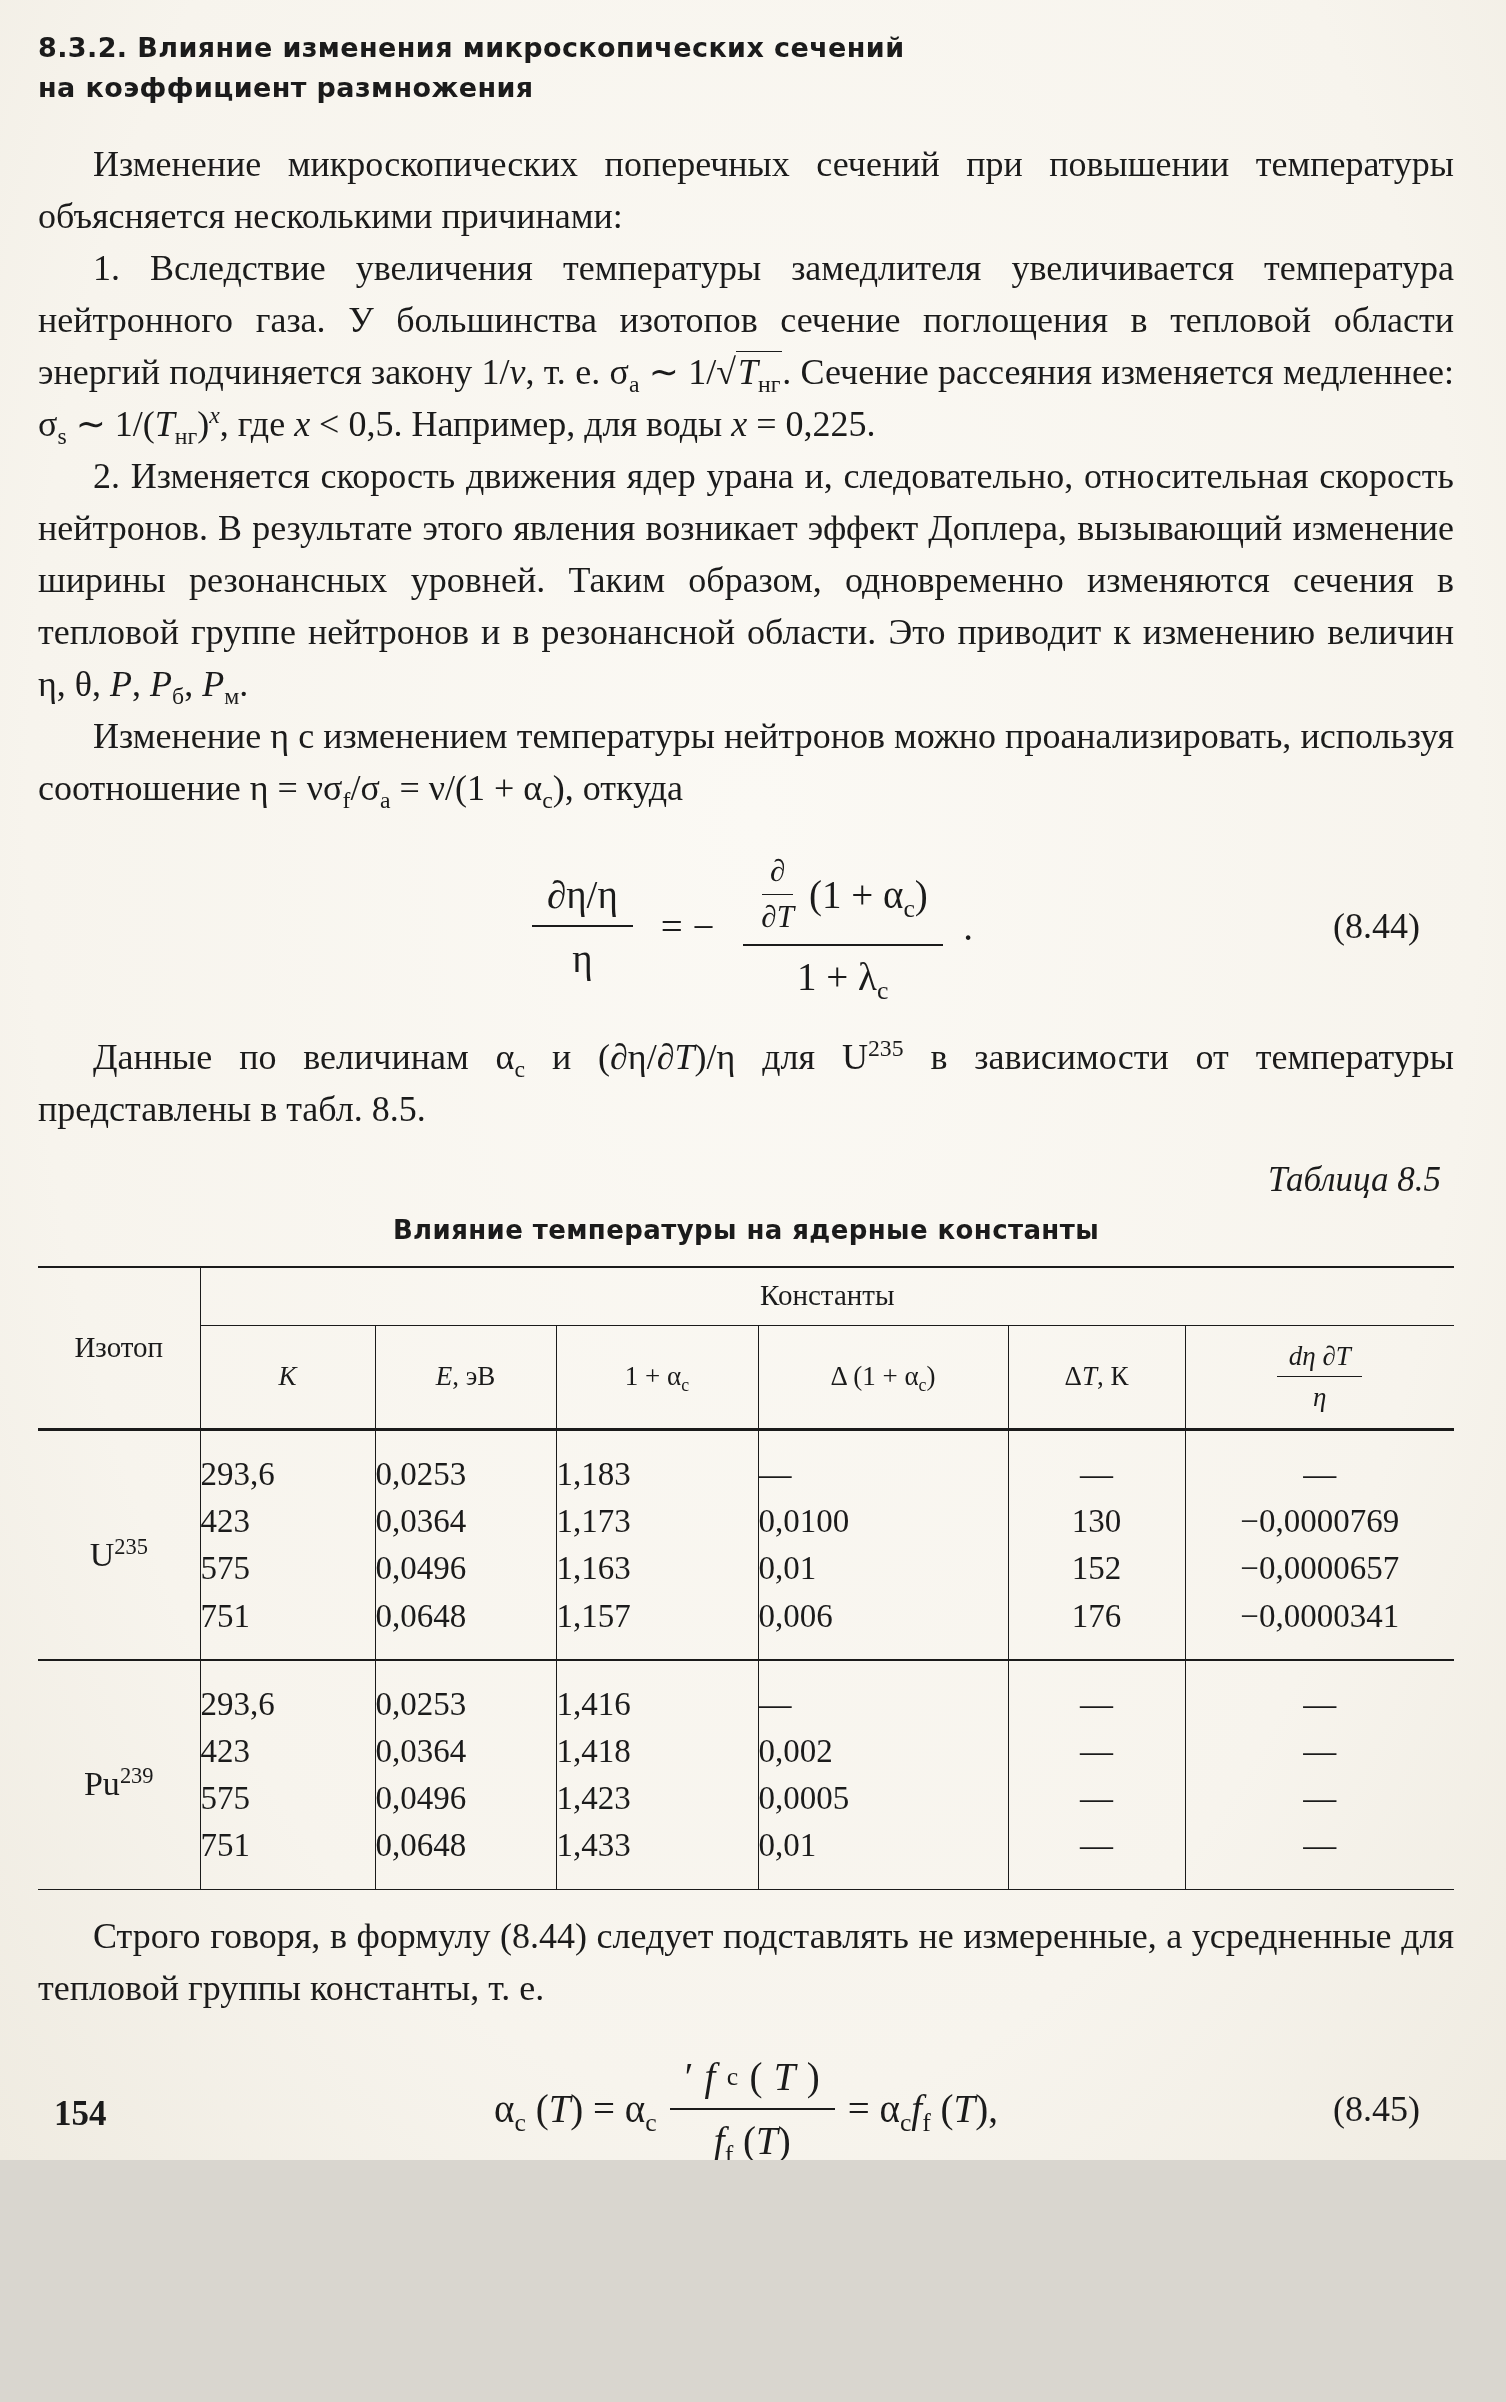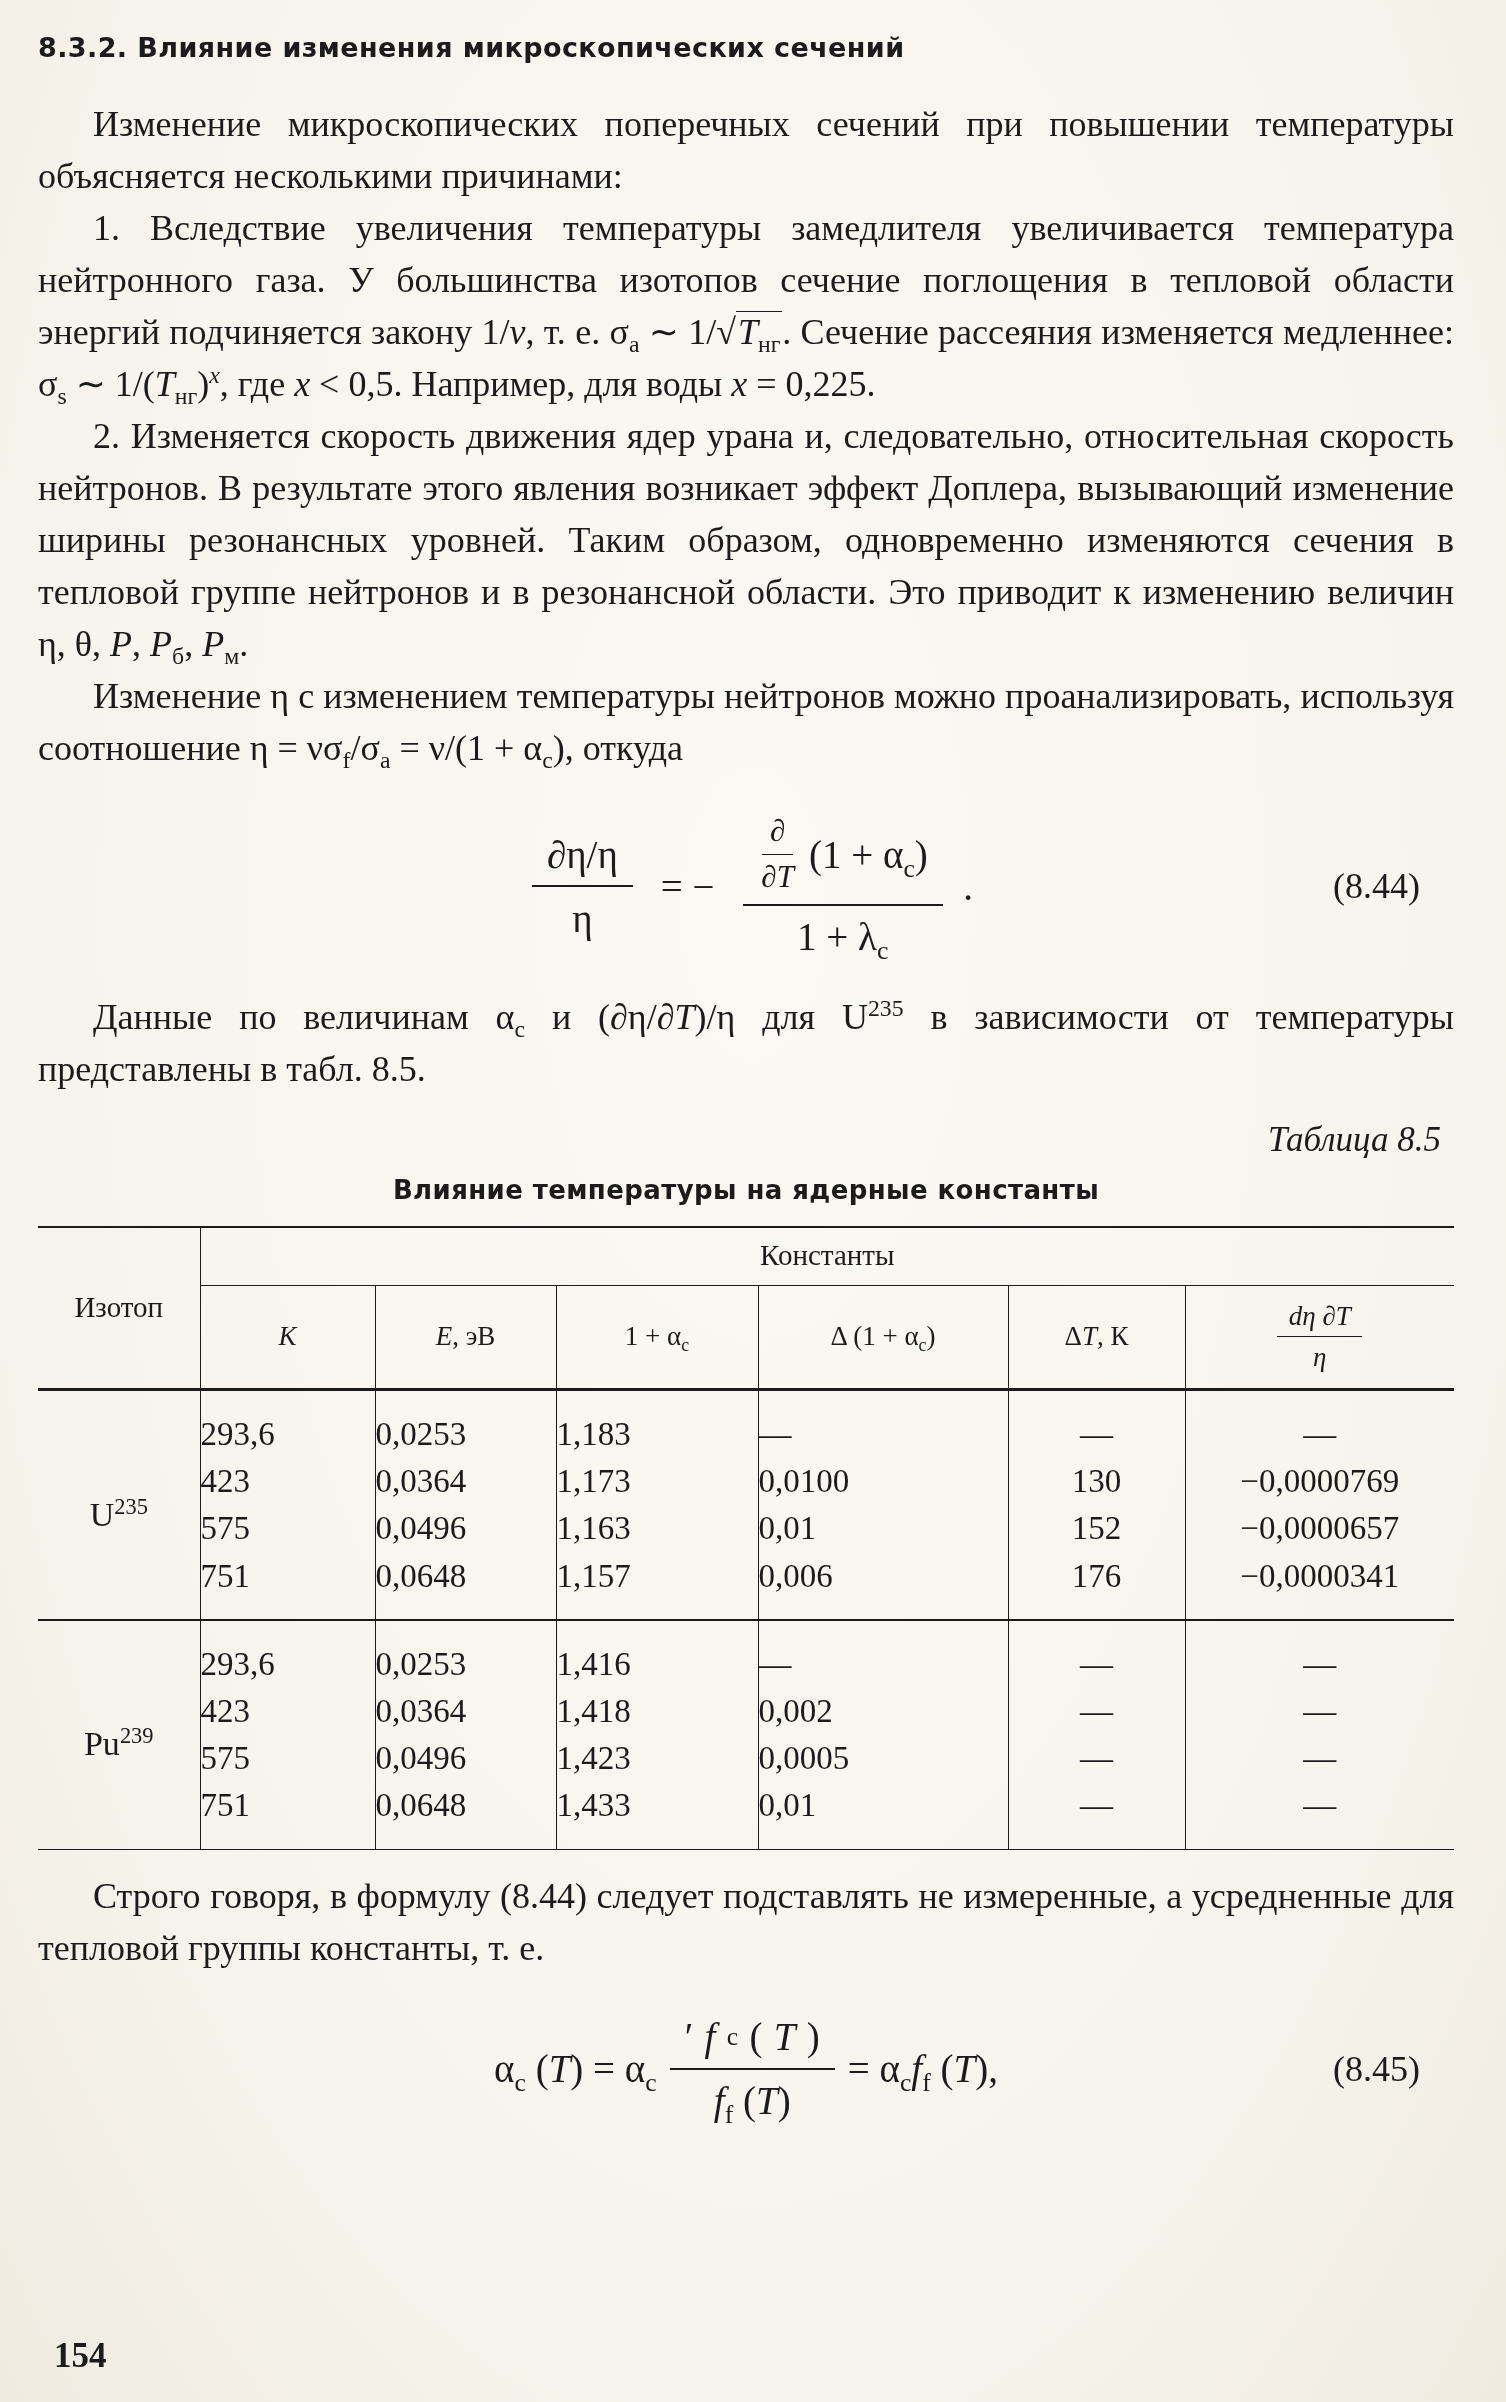--- a/index.html
+++ b/index.html
@@ -1,20 +1,20 @@
 <!DOCTYPE html>
 <html lang="ru" style="font-size:15px"><head>
 <meta charset="utf-8">
 <style>
   * { box-sizing: border-box; }
   html, body { margin: 0; padding: 0; background: #d9d6cf; }
 
   .page {
     width: 1507px;
-    height: 2402px;
+    height: 2160px;
     margin: 0 auto;
     position: relative;
     background: radial-gradient(ellipse at 50% 38%, #fbf9f4 0%, #f7f4ed 68%, #efebe1 100%);
     color: #1b1b1b;
     font-family: "Liberation Serif", serif;
     padding: 28px 53px 0 38px;
     overflow: hidden;
   }
 
   .heading {
@@ -156,20 +156,21 @@
     font-weight: bold;
   }
 </style>
 </head>
 <body>
 
 <div class="page">
 
   <div class="heading">
     <div>8.3.2. Влияние изменения микроскопических сечений</div>
+    <div>на коэффициент размножения</div>
   </div>
 
   <p class="para">Изменение микроскопических поперечных сечений при повышении температуры объясняется несколькими причинами:</p>
   <p class="para">1. Вследствие увеличения температуры замедлителя увеличивается температура нейтронного газа. У большинства изотопов сечение поглощения в тепловой области энергий подчиняется закону 1/<i>v</i>, т. е. σ<sub>a</sub> ∼ 1/√<span class="sqrt"><i>T</i><sub>нг</sub></span>. Сечение рассеяния изменяется медленнее: σ<sub>s</sub> ∼ 1/(<i>T</i><sub>нг</sub>)<sup><i>x</i></sup>, где <i>x</i> &lt; 0,5. Например, для воды <i>x</i> = 0,225.</p>
   <p class="para">2. Изменяется скорость движения ядер урана и, следовательно, относительная скорость нейтронов. В результате этого явления возникает эффект Доплера, вызывающий изменение ширины резонансных уровней. Таким образом, одновременно изменяются сечения в тепловой группе нейтронов и в резонансной области. Это приводит к изменению величин η, θ, <i>P</i>, <i>P</i><sub>б</sub>, <i>P</i><sub>м</sub>.</p>
   <p class="para">Изменение η с изменением температуры нейтронов можно проанализировать, используя соотношение η = νσ<sub>f</sub>/σ<sub>a</sub> = ν/(1 + α<sub>c</sub>), откуда</p>
 
   <div class="formula f844">
     <span class="frac">
       <span class="num">∂η/η</span>

